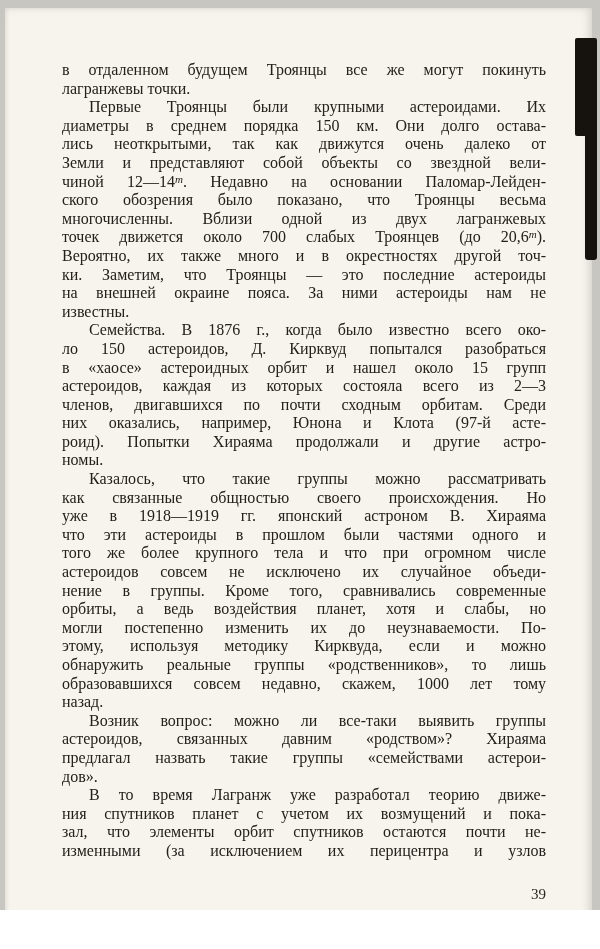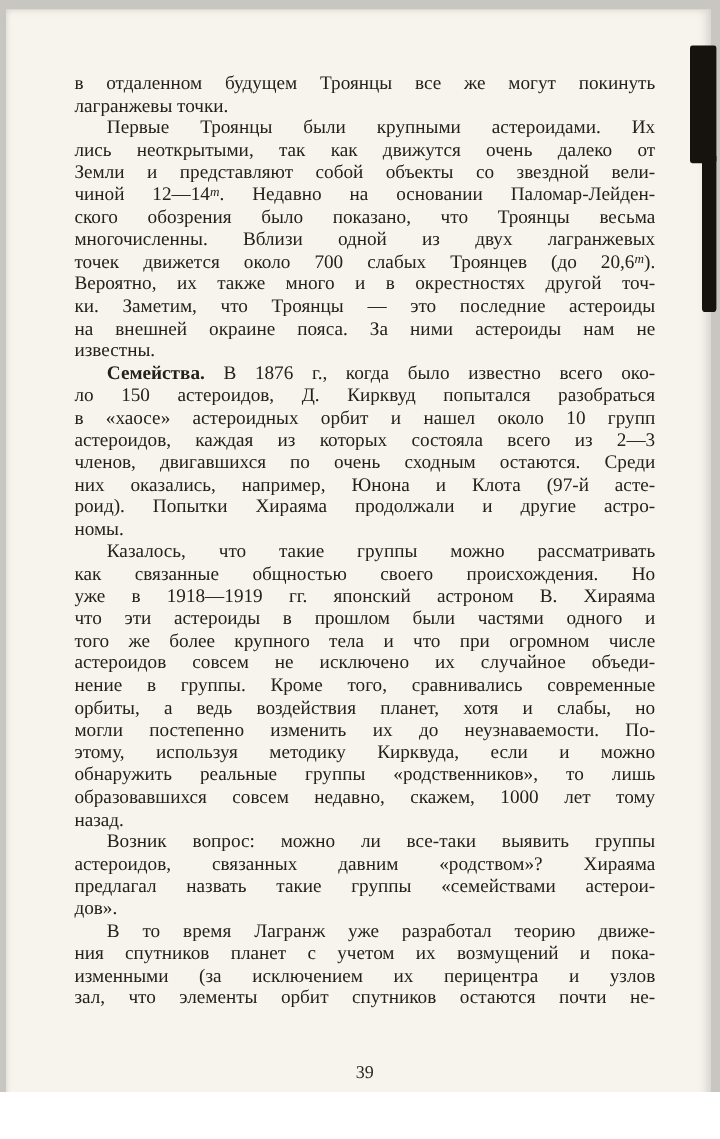--- a/index.html
+++ b/index.html
@@ -31,34 +31,34 @@
     line-height: 18.6px;
     color: #24211d;
   }
   .paragraph { margin: 0; }
   .line {
     text-align: justify;
     text-align-last: left;
   }
   .line.just { text-align-last: justify; }
   .line.indent { text-indent: 27px; }
-  .bold { font-weight: 700; }
+  .bold { font-weight: 400; }
   .italic { }
   .sup {
     font-size: 11px;
     font-style: italic;
     vertical-align: 4px;
     line-height: 0;
   }
   .page-number {
     position: absolute;
     left: 62px;
     top: 886px;
     width: 484px;
-    text-align: center;
+    text-align: right;
     font-size: 15px;
     color: #2b2723;
   }
   .bar { position: absolute; background: #16130f; }
   .bar1 { left: 575px; top: 38px; width: 22px; height: 98px; border-radius: 2px; }
   .bar2 { left: 585px; top: 130px; width: 12px; height: 130px; border-radius: 0 0 3px 3px; }
 </style>
 </head>
 <body>
 
@@ -66,37 +66,38 @@
   <div class="page"></div>
   <div class="bar bar1"></div>
   <div class="bar bar2"></div>
   <div class="text-block">
       <div class="paragraph">
         <div class="line just"><span>в отдаленном будущем Троянцы все же могут покинуть</span></div>
         <div class="line"><span>лагранжевы точки.</span></div>
       </div>
       <div class="paragraph">
         <div class="line just indent"><span>Первые Троянцы были крупными астероидами. Их</span></div>
+        <div class="line just"><span>диаметры в среднем порядка 150 км. Они долго остава-</span></div>
         <div class="line just"><span>лись неоткрытыми, так как движутся очень далеко от</span></div>
         <div class="line just"><span>Земли и представляют собой объекты со звездной вели-</span></div>
         <div class="line just"><span>чиной 12—14</span><span class="sup">m</span><span>. Недавно на основании Паломар-Лейден-</span></div>
         <div class="line just"><span>ского обозрения было показано, что Троянцы весьма</span></div>
         <div class="line just"><span>многочисленны. Вблизи одной из двух лагранжевых</span></div>
         <div class="line just"><span>точек движется около 700 слабых Троянцев (до 20,6</span><span class="sup">m</span><span>).</span></div>
         <div class="line just"><span>Вероятно, их также много и в окрестностях другой точ-</span></div>
         <div class="line just"><span>ки. Заметим, что Троянцы — это последние астероиды</span></div>
         <div class="line just"><span>на внешней окраине пояса. За ними астероиды нам не</span></div>
         <div class="line"><span>известны.</span></div>
       </div>
       <div class="paragraph">
         <div class="line just indent"><span class="bold">Семейства.</span><span> В 1876 г., когда было известно всего око-</span></div>
         <div class="line just"><span>ло 150 астероидов, Д. Кирквуд попытался разобраться</span></div>
-        <div class="line just"><span>в «хаосе» астероидных орбит и нашел около 10 групп</span></div>
+        <div class="line just"><span>в «хаосе» астероидных орбит и нашел около 15 групп</span></div>
         <div class="line just"><span>астероидов, каждая из которых состояла всего из 2—3</span></div>
-        <div class="line just"><span>членов, двигавшихся по очень сходным остаются. Среди</span></div>
+        <div class="line just"><span>членов, двигавшихся по почти сходным орбитам. Среди</span></div>
         <div class="line just"><span>них оказались, например, Юнона и Клота (97-й асте-</span></div>
         <div class="line just"><span>роид). Попытки Хираяма продолжали и другие астро-</span></div>
         <div class="line"><span>номы.</span></div>
       </div>
       <div class="paragraph">
         <div class="line just indent"><span>Казалось, что такие группы можно рассматривать</span></div>
         <div class="line just"><span>как связанные общностью своего происхождения. Но</span></div>
         <div class="line just"><span>уже в 1918—1919 гг. японский астроном В. Хираяма</span></div>
         <div class="line just"><span>что эти астероиды в прошлом были частями одного и</span></div>
         <div class="line just"><span>того же более крупного тела и что при огромном числе</span></div>
@@ -111,18 +112,18 @@
       </div>
       <div class="paragraph">
         <div class="line just indent"><span>Возник вопрос: можно ли все-таки выявить группы</span></div>
         <div class="line just"><span>астероидов, связанных </span><span class="italic">давним</span><span> «родством»? Хираяма</span></div>
         <div class="line just"><span>предлагал назвать такие группы «семействами астерои-</span></div>
         <div class="line"><span>дов».</span></div>
       </div>
       <div class="paragraph">
         <div class="line just indent"><span>В то время Лагранж уже разработал теорию движе-</span></div>
         <div class="line just"><span>ния спутников планет с учетом их возмущений и пока-</span></div>
+        <div class="line just"><span>зал, что элементы орбит спутников остаются почти не-</span></div>
         <div class="line just"><span>изменными (за исключением их перицентра и узлов</span></div>
-        <div class="line just"><span>зал, что элементы орбит спутников остаются почти не-</span></div>
       </div>
     </div>
   <div class="page-number">39</div>
 </div>
 
 </body></html>

